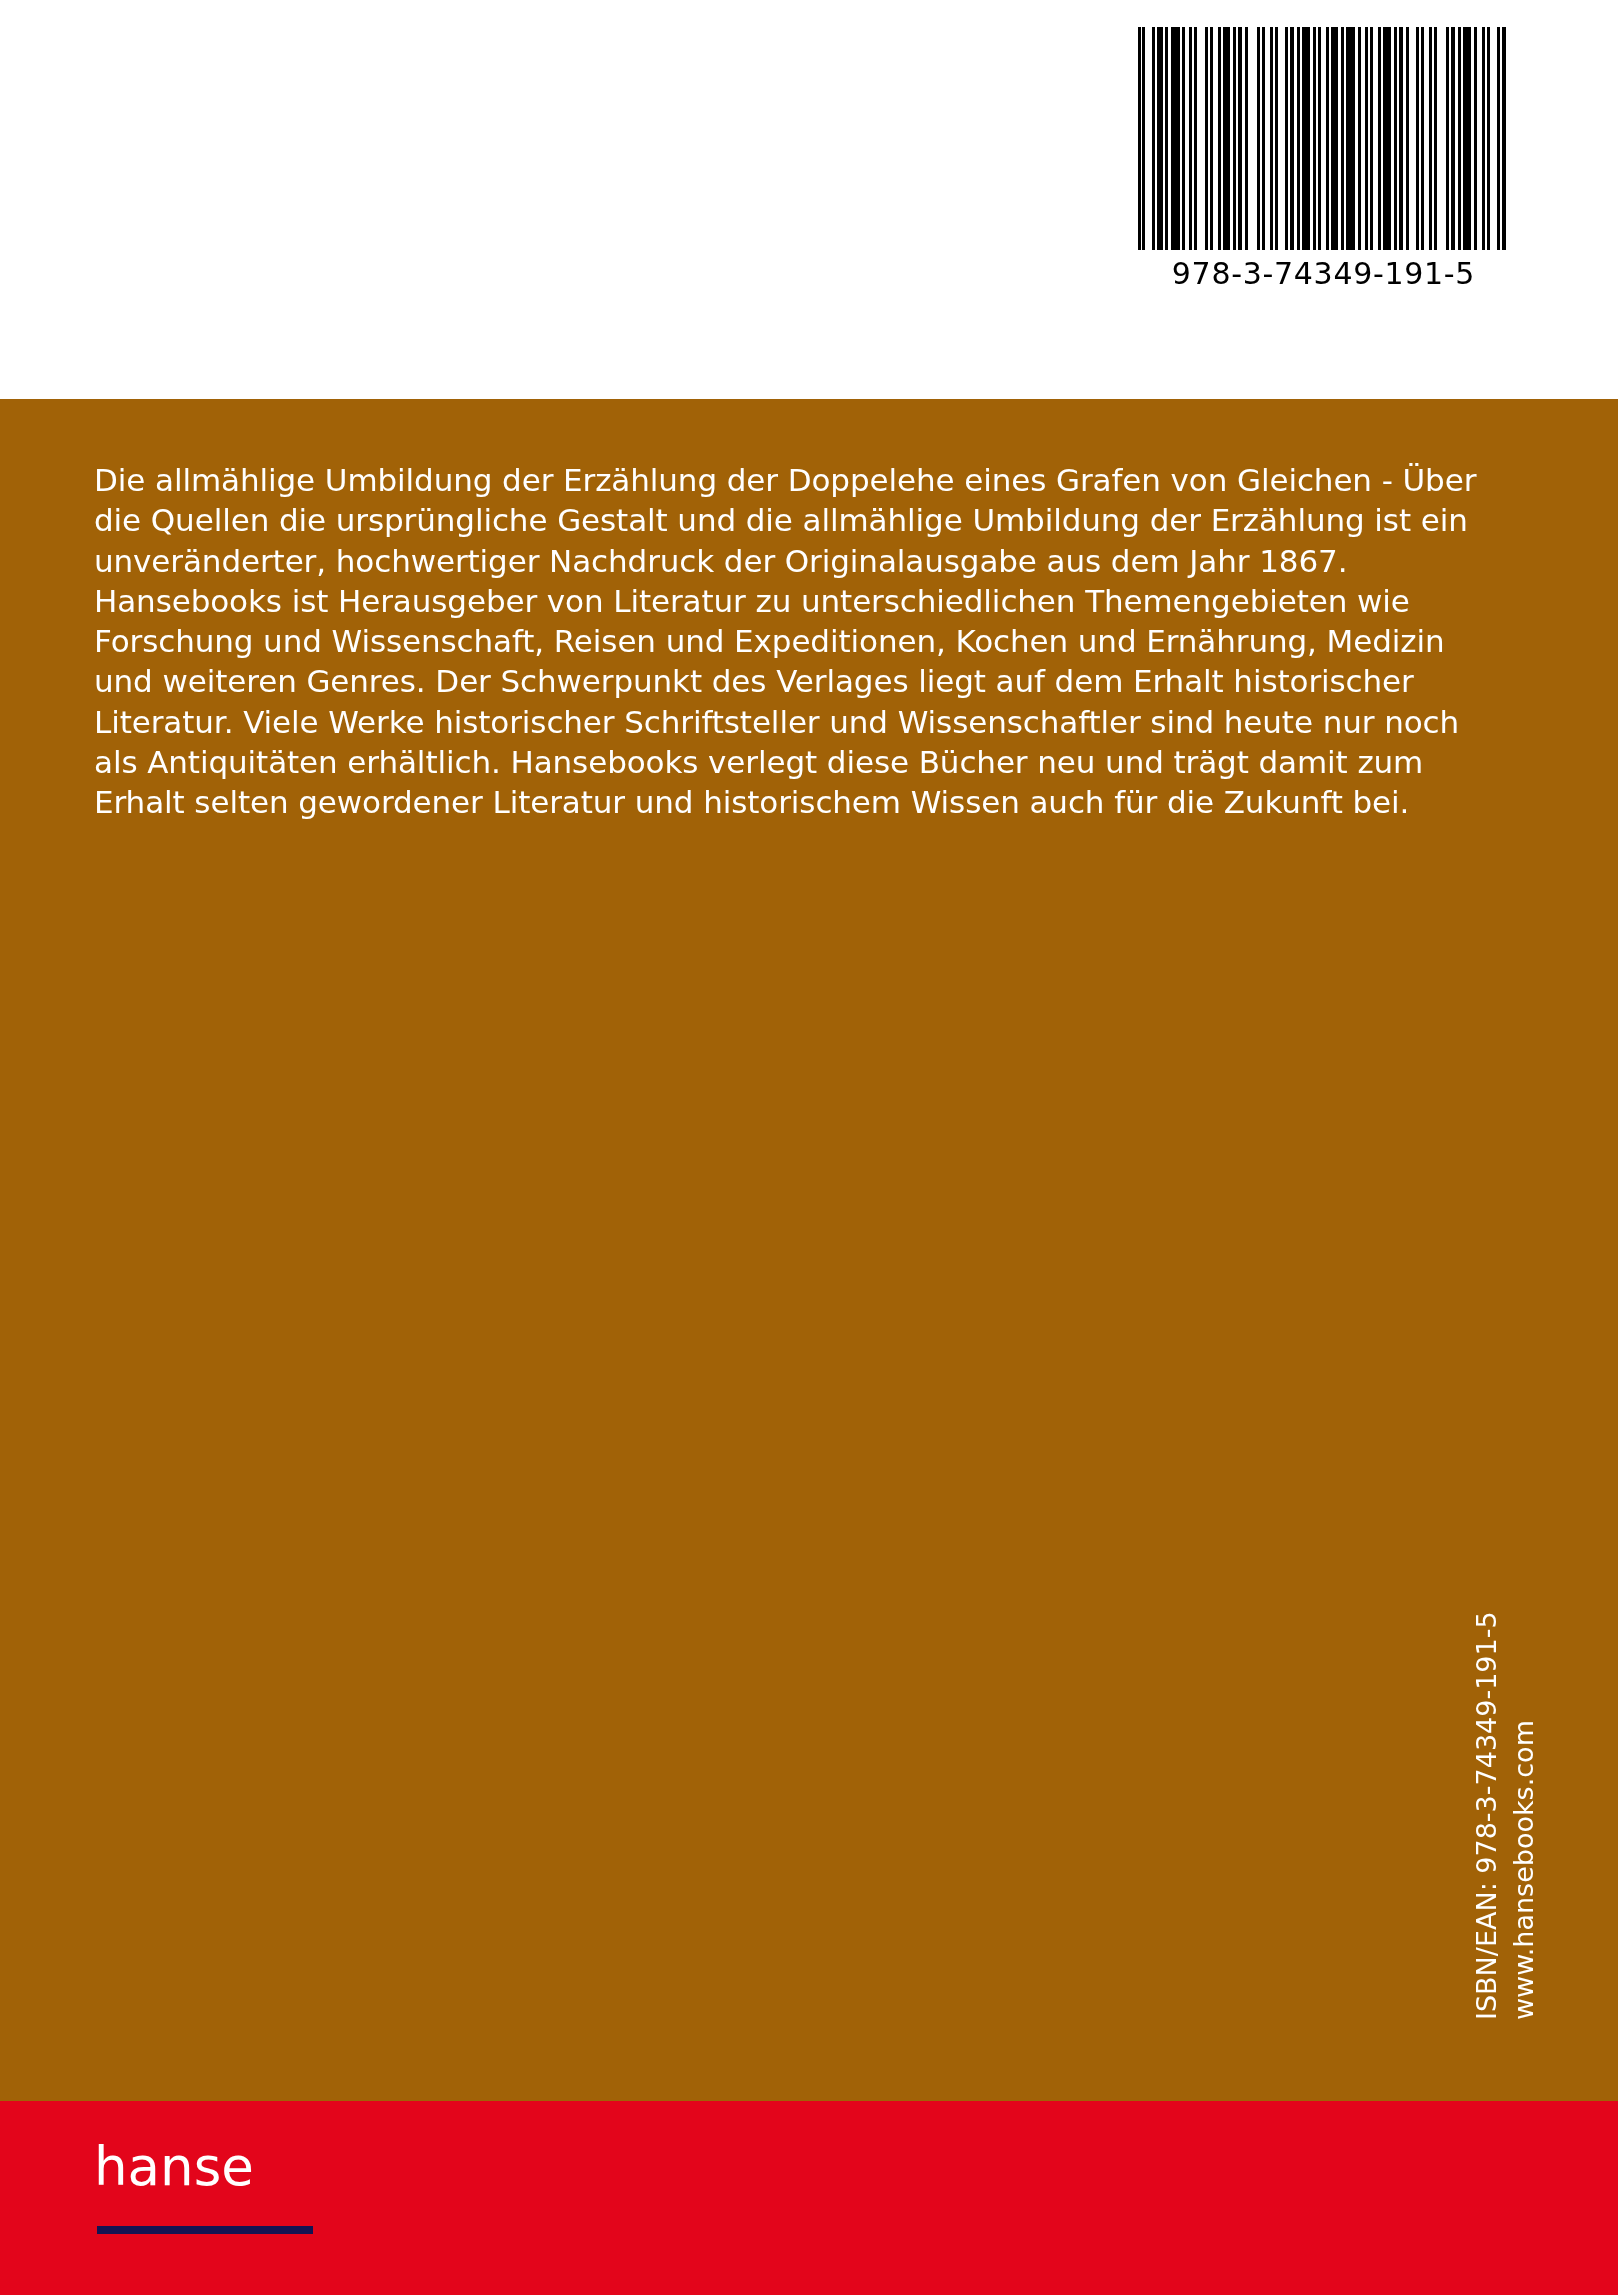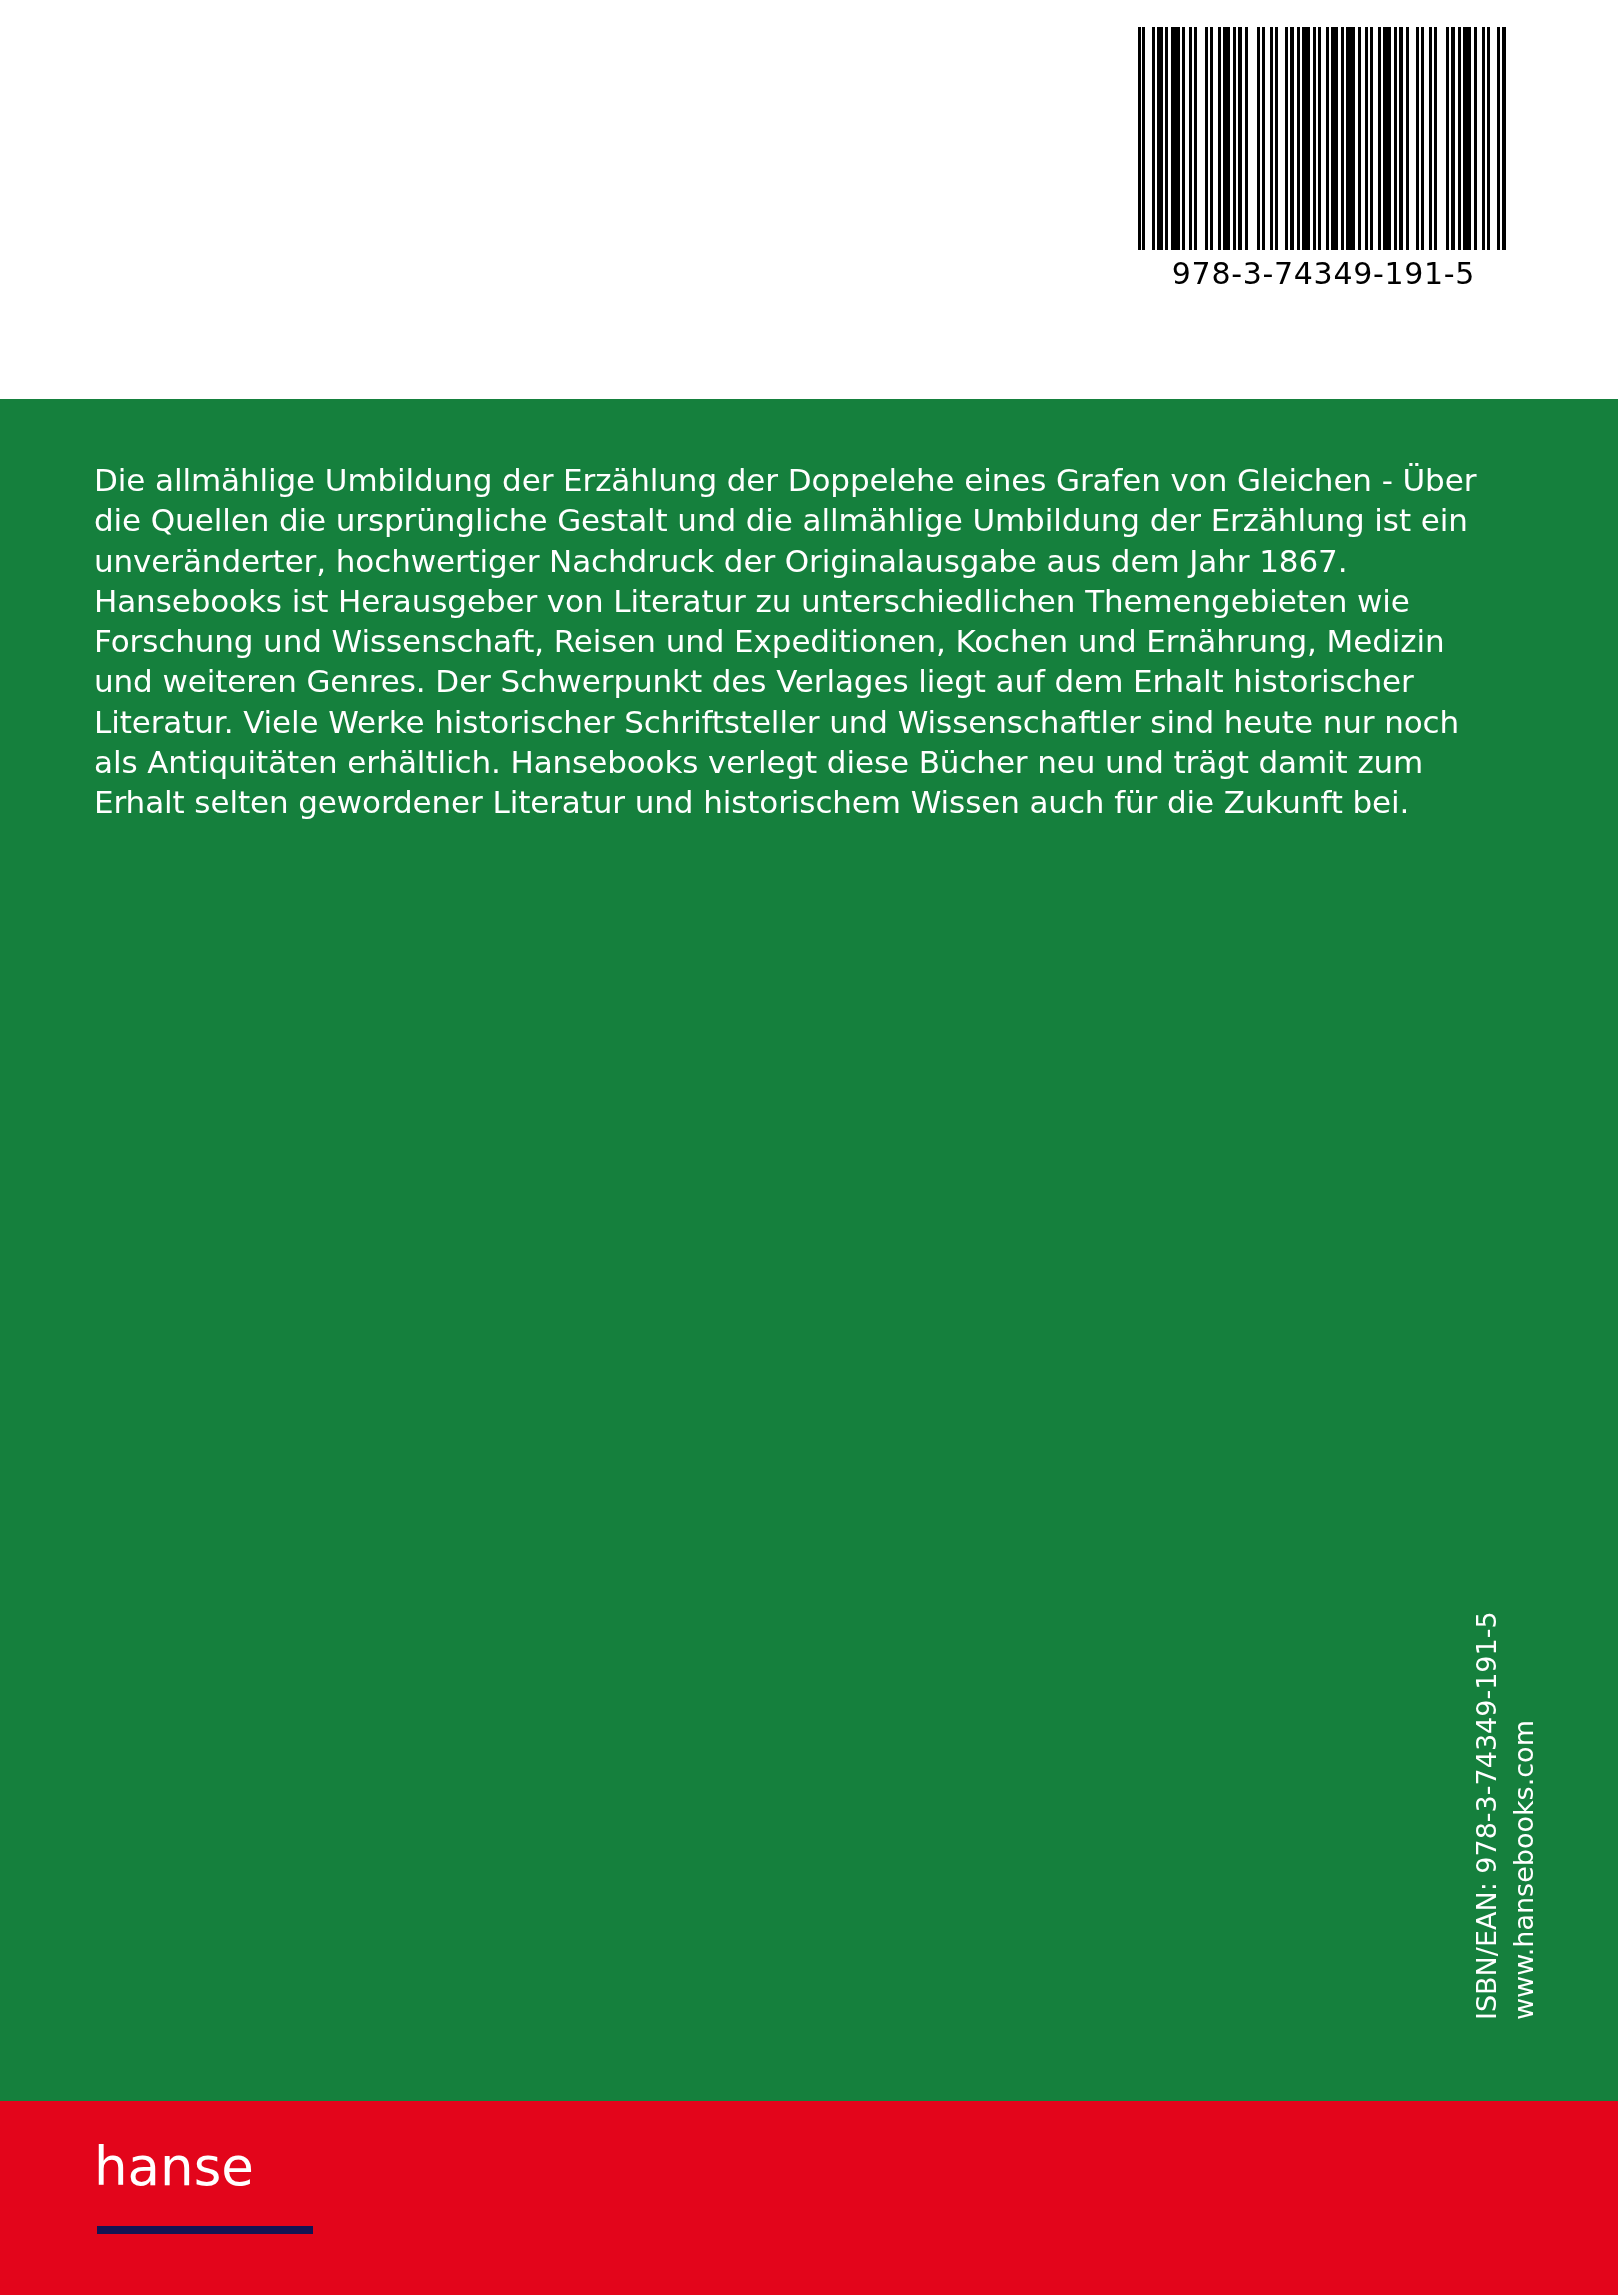--- a/index.html
+++ b/index.html
@@ -63,21 +63,21 @@
     font-family: "DejaVu Sans", sans-serif;
   }
 
   
   .navy {
     position: absolute;
     top: 399px;
     left: 0;
     width: 1618px;
     height: 1702px;
-    background: #15803d;
+    background: #a16207;
   }
 
   .blurb {
     position: absolute;
     top: 61px;
     left: 94px;
     width: 1403px;
     color: #ffffff;
     font-size: 31px;
     line-height: 1.30;

